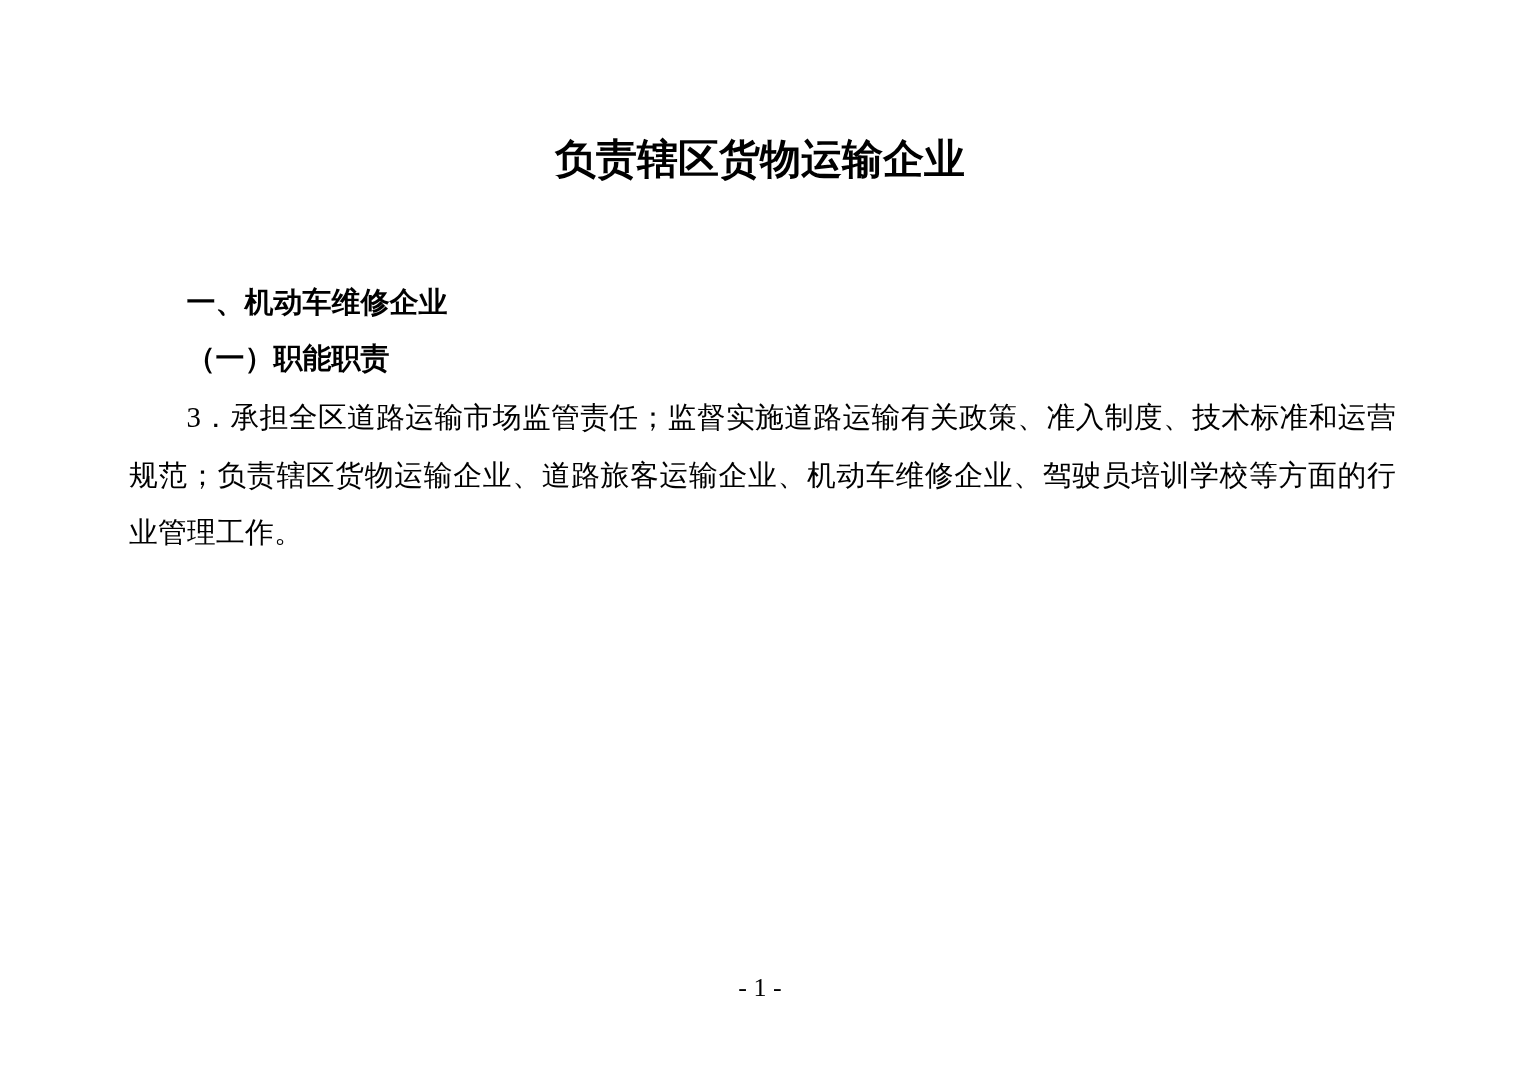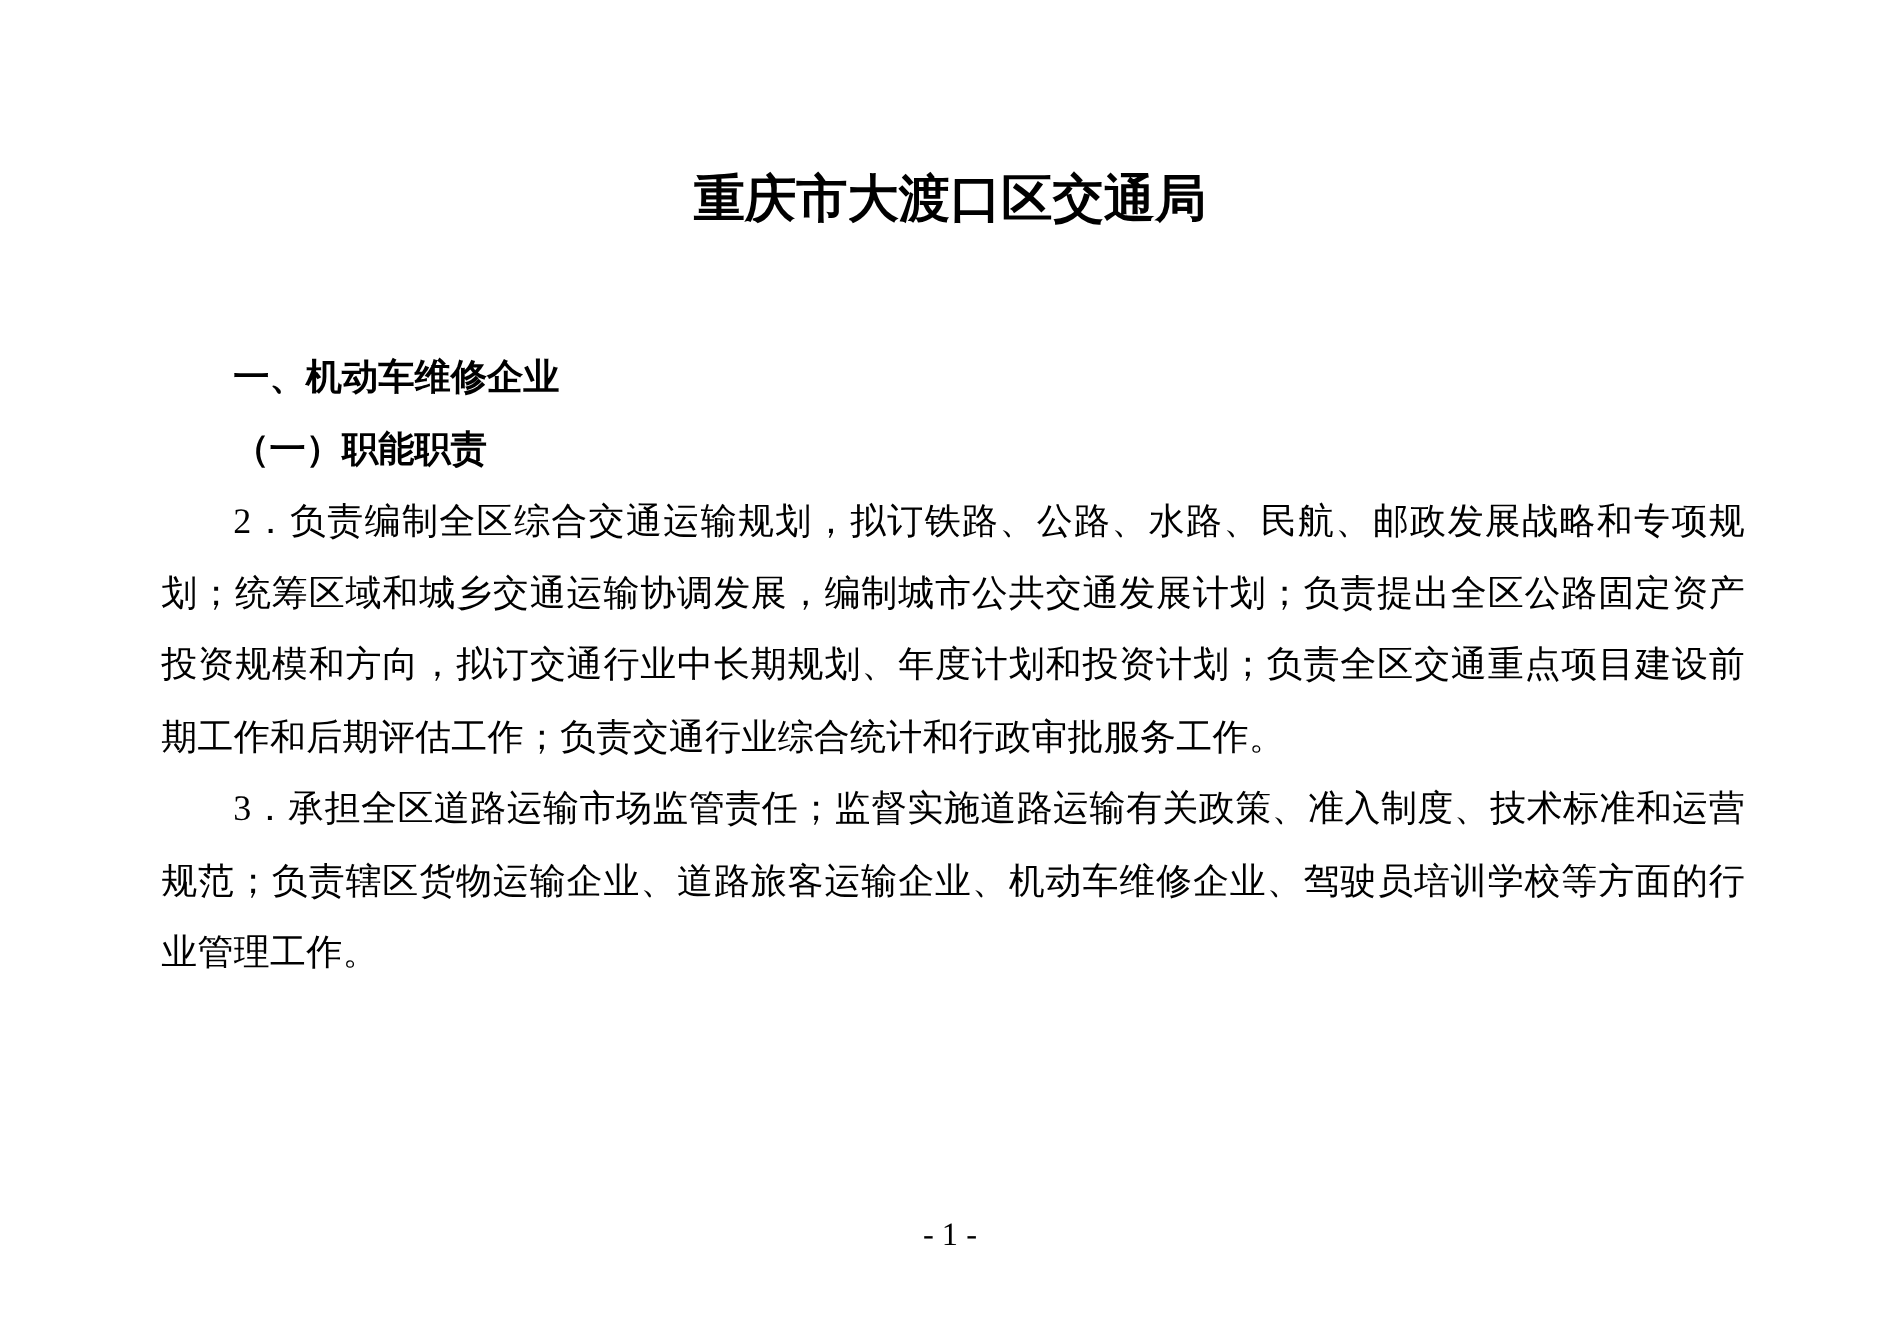--- a/index.html
+++ b/index.html
@@ -44,21 +44,21 @@
     margin: 0;
     padding-left: 57.6px;
     font-family: "Liberation Sans", sans-serif; 
     font-weight: bold;
     font-size: 29px;
     line-height: 57.5px;
   }
   .heading-2 {
     margin: 0;
     padding-left: 57.6px;
-    font-family: Liberation Sans, sans-serif; 
+    font-family: Liberation Mono, monospace; 
     font-weight: bold;
     font-size: 29px;
     line-height: 57.5px;
   }
   .body-para {
     margin: 0;
     font-family: "Liberation Serif", serif; 
     font-weight: normal;
     font-size: 28.8px;
     line-height: 57.5px;
@@ -78,25 +78,24 @@
     line-height: 30px;
     white-space: pre;
   }
 </style>
 </head>
 <body>
 
 <div class="page">
 
   <h1 class="title-block">
-    <span class="title-line">重庆市大渡口区交通局</span>
+    <span class="title-line">负责辖区货物运输企业</span>
   </h1>
 
   <div class="content">
     <h2 class="heading-1">一、机动车维修企业</h2>
     <h3 class="heading-2">（一）职能职责</h3>
-    <p class="body-para">2．负责编制全区综合交通运输规划，拟订铁路、公路、水路、民航、邮政发展战略和专项规划；统筹区域和城乡交通运输协调发展，编制城市公共交通发展计划；负责提出全区公路固定资产投资规模和方向，拟订交通行业中长期规划、年度计划和投资计划；负责全区交通重点项目建设前期工作和后期评估工作；负责交通行业综合统计和行政审批服务工作。</p>
     <p class="body-para">3．承担全区道路运输市场监管责任；监督实施道路运输有关政策、准入制度、技术标准和运营规范；负责辖区货物运输企业、道路旅客运输企业、机动车维修企业、驾驶员培训学校等方面的行业管理工作。</p>
   </div>
 
   <div class="footer">- 1 -</div>
 
 </div>
 
 </body></html>

